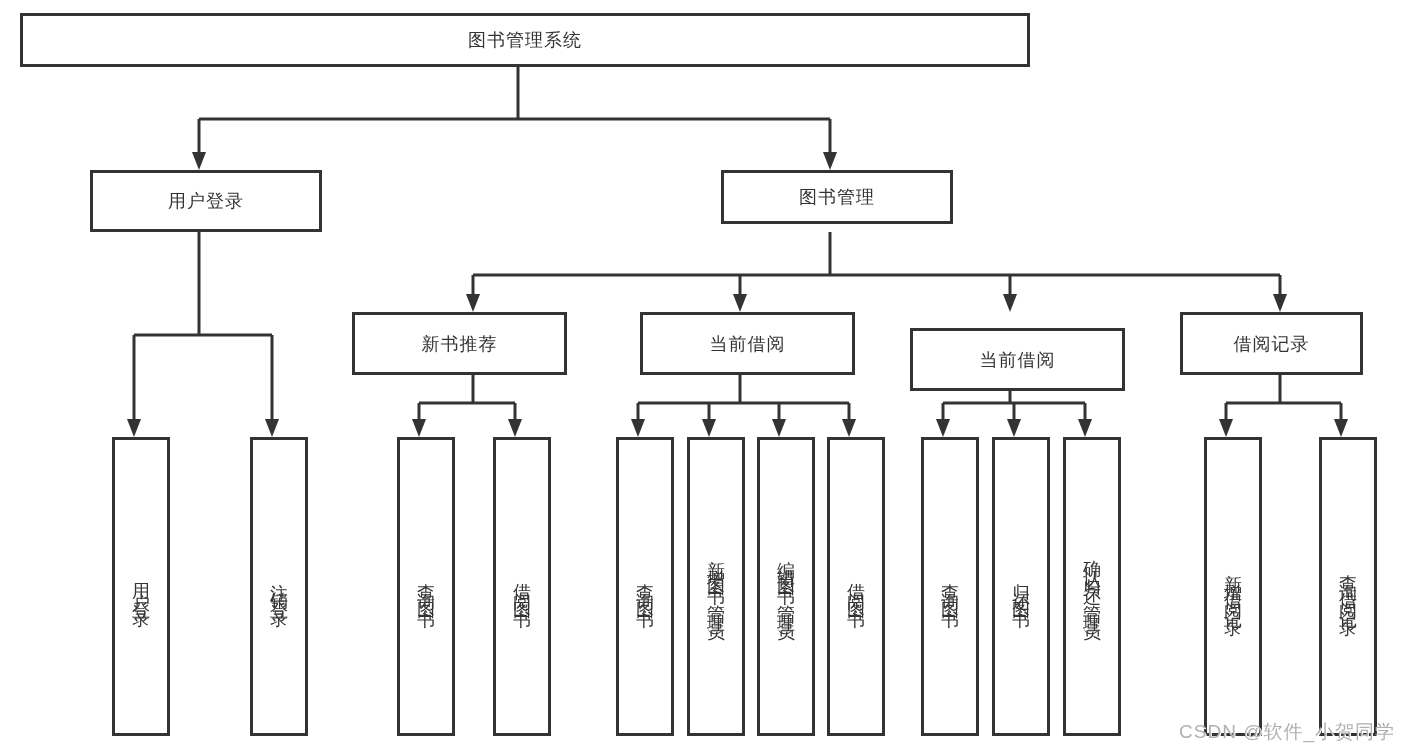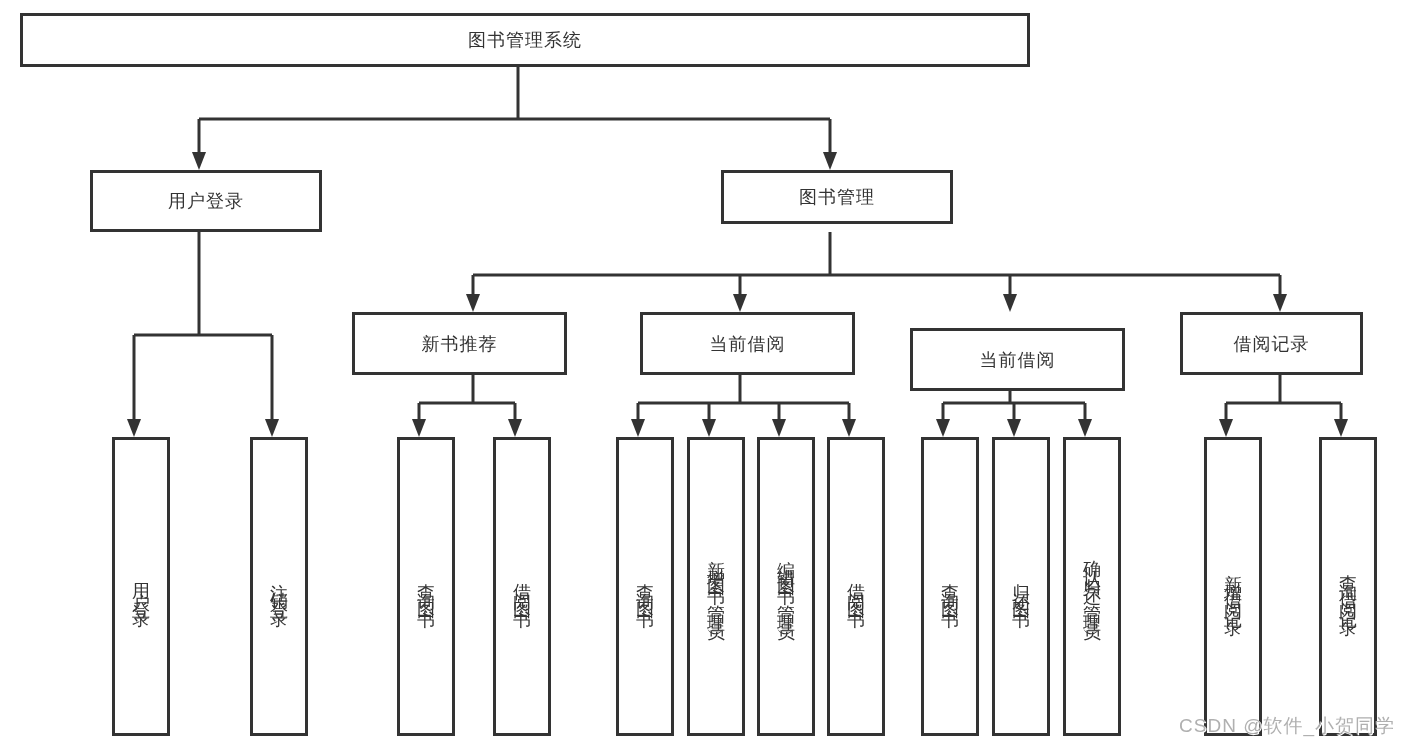--- a/index.html
+++ b/index.html
@@ -45,21 +45,21 @@
   .leaf{
     writing-mode:vertical-rl;
     text-orientation:mixed;
     font-size:18px;
     letter-spacing:9px;
     line-height:1;
   }
   .watermark{
     position:absolute;
     right:10px;
-    bottom:8px;
+    bottom:2px;
     font-size:19px;
     color:var(--watermark);
     text-shadow:1px 1px 0 #ffffff;
     letter-spacing:1px;
     white-space:nowrap;
     margin-left:32px;
   }
   svg line, svg path{
     stroke:var(--line);
     stroke-width:3;

